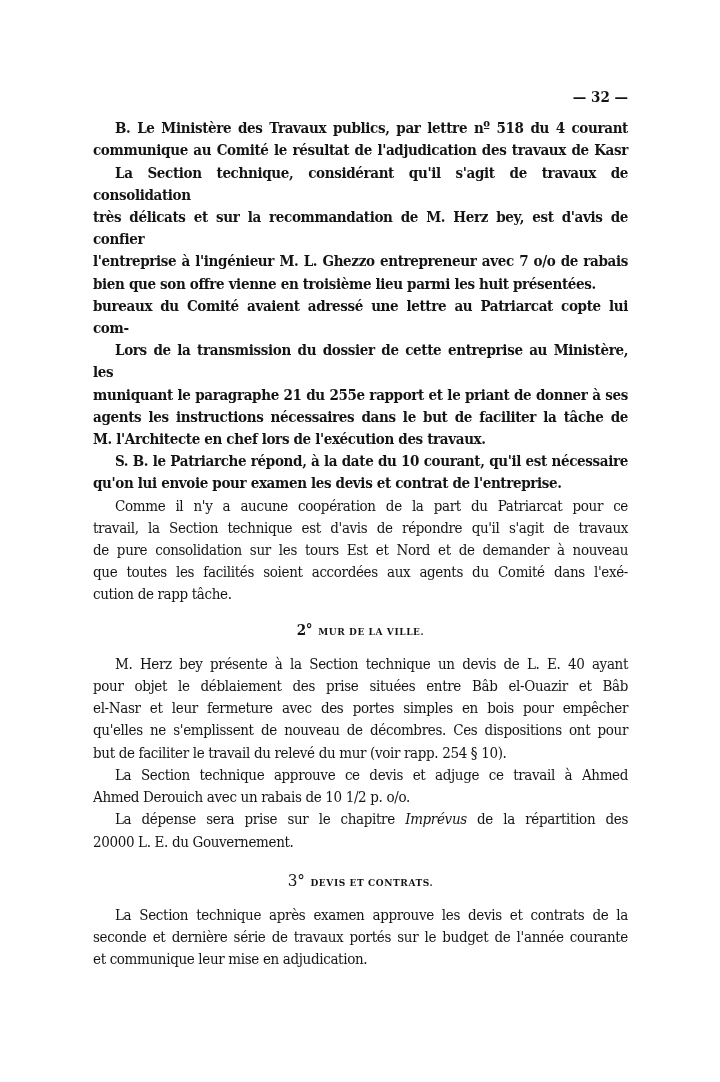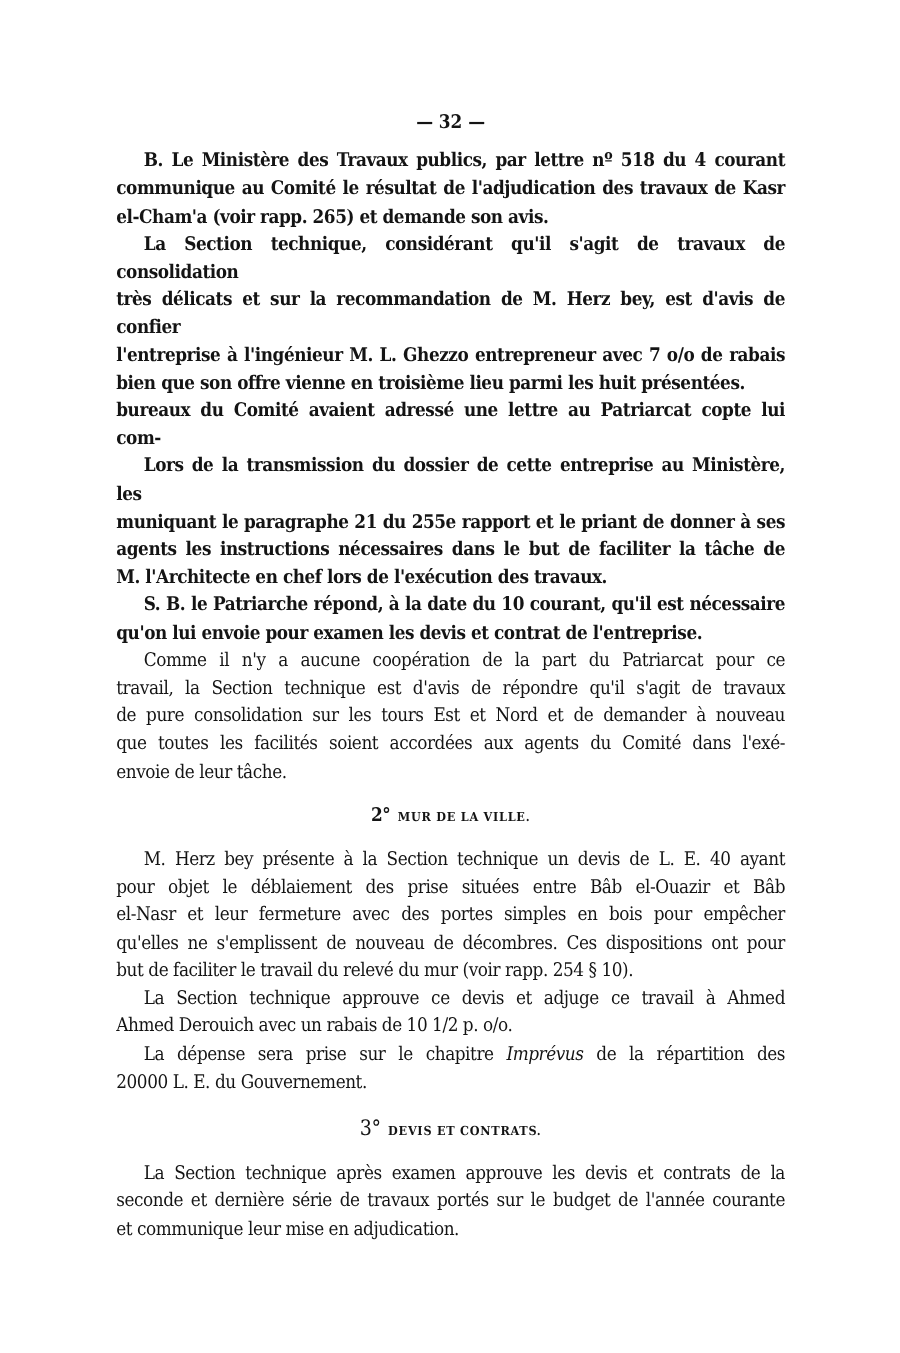--- a/index.html
+++ b/index.html
@@ -7,42 +7,41 @@
   .page {
     position: absolute; left: 93px; top: 86px; width: 535px;
     font-family: "DejaVu Serif", serif;
     color: #141414;
     font-size: 15px;
     line-height: 22.2px;
     font-weight: bold;
     font-stretch: condensed;
     letter-spacing: -0.35px;
   }
-  .folio { text-align: center; font-size: 15px; margin-bottom: 9px; letter-spacing: 0; }
+  .folio { text-align: right; font-size: 15px; margin-bottom: 9px; letter-spacing: 0; }
   .para { text-align: justify; text-indent: 22px; margin: 0; }
   .para .ln { display: block; text-align: justify; text-align-last: justify; }
   .para .ln.last { text-align-last: left; }
   .heading { text-align: center; margin: 13px 0 10px 0; }
   .heading .num { font-size: 15px; }
   .heading .sc { font-size: 10px; letter-spacing: 0.6px; margin-left: 6px; margin-top: 32px; }
   .h3 { margin-top: 16px; }
   .h3 .num { font-size: 17px; font-weight: normal; }
   .para.light { font-weight: normal; }
   em { }
 </style>
 </head>
 <body>
 
 <div class="page">
   <div class="folio">— 32 —</div>
 
   <div class="para">
     <span class="ln">B. Le Ministère des Travaux publics, par lettre nº 518 du 4 courant</span>
     <span class="ln" style="text-indent:0">communique au Comité le résultat de l'adjudication des travaux de Kasr</span>
-    <span class="ln last" style="text-indent:0">el-Cham'a (voir rapp. 265) et demande son avis.</span>
   </div>
 
   <div class="para">
     <span class="ln">La Section technique, considérant qu'il s'agit de travaux de consolidation</span>
     <span class="ln" style="text-indent:0">très délicats et sur la recommandation de M. Herz bey, est d'avis de confier</span>
     <span class="ln" style="text-indent:0">l'entreprise à l'ingénieur M. L. Ghezzo entrepreneur avec 7 o/o de rabais</span>
     <span class="ln last" style="text-indent:0">bien que son offre vienne en troisième lieu parmi les huit présentées.</span>
   </div>
 
   <div class="para">
@@ -56,21 +55,21 @@
   <div class="para">
     <span class="ln">S. B. le Patriarche répond, à la date du 10 courant, qu'il est nécessaire</span>
     <span class="ln last" style="text-indent:0">qu'on lui envoie pour examen les devis et contrat de l'entreprise.</span>
   </div>
 
   <div class="para light">
     <span class="ln">Comme il n'y a aucune coopération de la part du Patriarcat pour ce</span>
     <span class="ln" style="text-indent:0">travail, la Section technique est d'avis de répondre qu'il s'agit de travaux</span>
     <span class="ln" style="text-indent:0">de pure consolidation sur les tours Est et Nord et de demander à nouveau</span>
     <span class="ln" style="text-indent:0">que toutes les facilités soient accordées aux agents du Comité dans l'exé-</span>
-    <span class="ln last" style="text-indent:0">envoie de leur tâche.</span>
+    <span class="ln last" style="text-indent:0">cution de rapp tâche.</span>
   </div>
 
   <div class="heading">
     <span class="num">2°</span><span class="sc">MUR DE LA VILLE.</span>
   </div>
 
   <div class="para light">
     <span class="ln">M. Herz bey présente à la Section technique un devis de L. E. 40 ayant</span>
     <span class="ln" style="text-indent:0">pour objet le déblaiement des prise situées entre Bâb el-Ouazir et Bâb</span>
     <span class="ln" style="text-indent:0">el-Nasr et leur fermeture avec des portes simples en bois pour empêcher</span>

